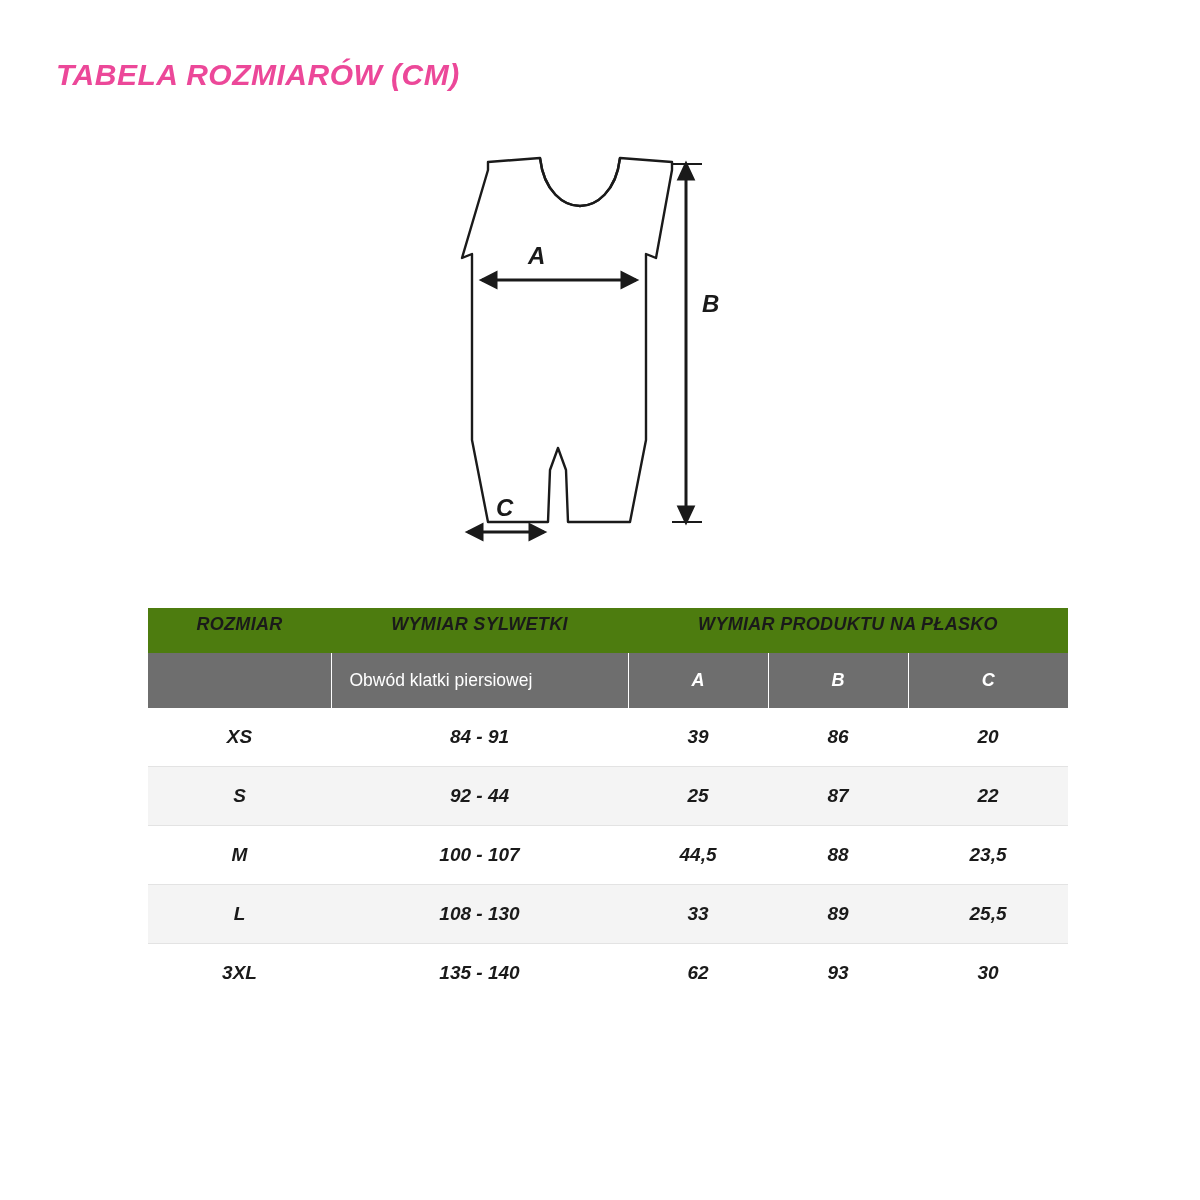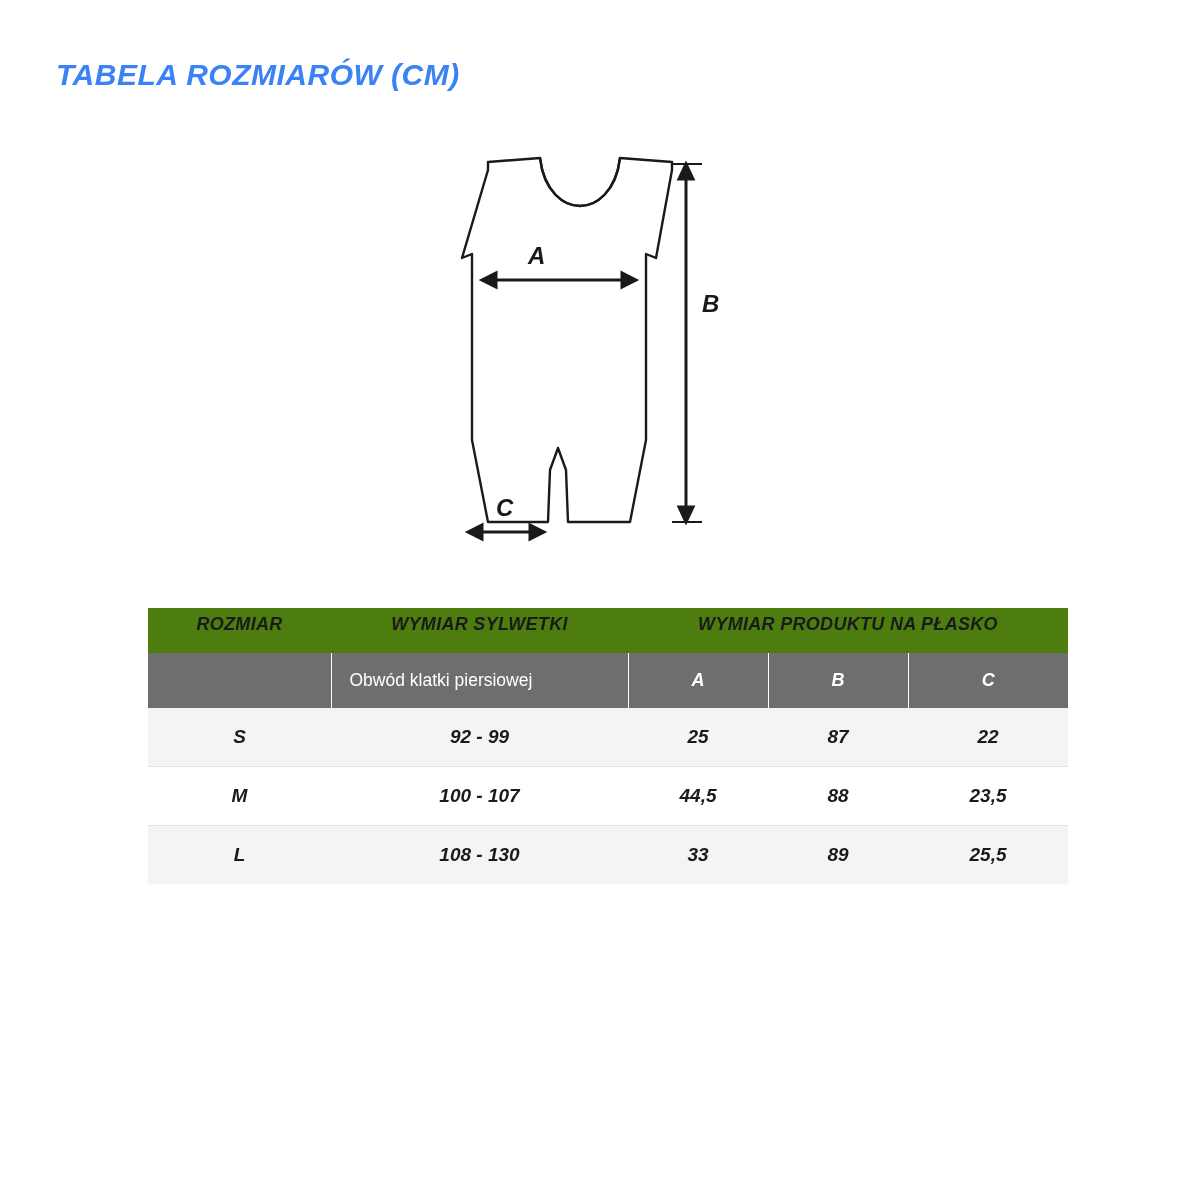--- a/index.html
+++ b/index.html
@@ -17,21 +17,21 @@
   }
 
   .page-title {
     position: absolute;
     left: 56px;
     top: 58px;
     font-size: 30px;
     font-weight: bold;
     font-style: italic;
     letter-spacing: 0.5px;
-    color: #3b82f6;
+    color: #ec4899;
   }
 
   .diagram {
     position: absolute;
     left: 440px;
     top: 140px;
     width: 330px;
     height: 420px;
   }
 
@@ -186,36 +186,50 @@
       </tr>
       <tr class="sub-head">
         <th class="blank"></th>
         <th class="chest-label">Obwód klatki piersiowej</th>
         <th class="dim">A</th>
         <th class="dim">B</th>
         <th class="dim">C</th>
       </tr>
     </thead>
     <tbody>
+      <tr>
+        <td>XS</td>
+        <td>84 - 91</td>
+        <td>39</td>
+        <td>86</td>
+        <td>20</td>
+      </tr>
       <tr class="alt">
         <td>S</td>
-        <td>92 - 99</td>
+        <td>92 - 44</td>
         <td>25</td>
         <td>87</td>
         <td>22</td>
       </tr>
       <tr>
         <td>M</td>
         <td>100 - 107</td>
         <td>44,5</td>
         <td>88</td>
         <td>23,5</td>
       </tr>
       <tr class="alt">
         <td>L</td>
         <td>108 - 130</td>
         <td>33</td>
         <td>89</td>
         <td>25,5</td>
       </tr>
+      <tr>
+        <td>3XL</td>
+        <td>135 - 140</td>
+        <td>62</td>
+        <td>93</td>
+        <td>30</td>
+      </tr>
     </tbody>
   </table>
 </div>
 
 </body></html>

